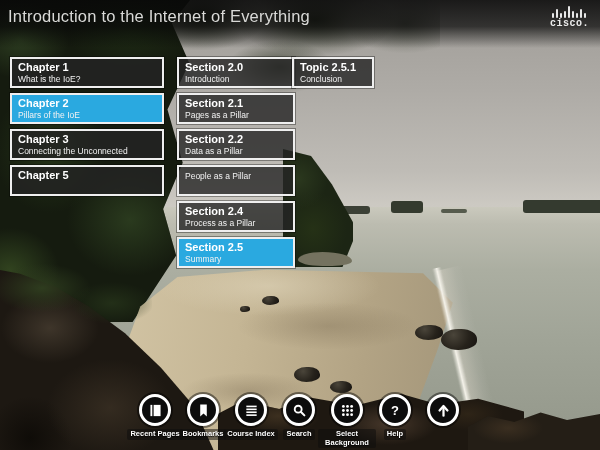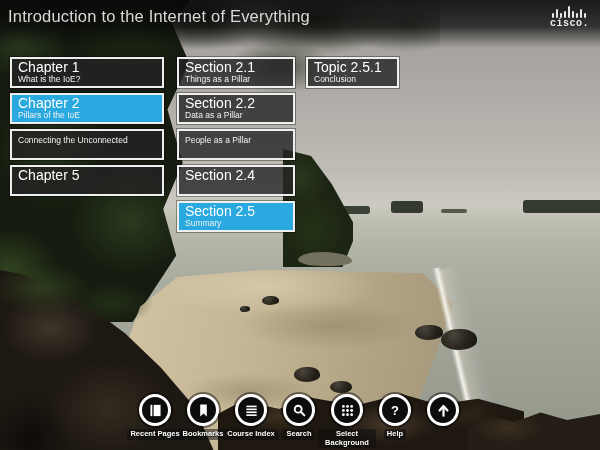--- a/index.html
+++ b/index.html
@@ -94,26 +94,26 @@
   .cisco-bars{display:flex;align-items:flex-end;gap:2px;height:12px;margin-bottom:1px;}
   .cisco-bars span{display:block;width:2px;background:#e8e8e8;border-radius:1px;}
   .cb1{height:5px;}.cb2{height:9px;}.cb3{height:5px;}.cb4{height:7px;}.cb5{height:12px;}
   .cb6{height:7px;}.cb7{height:5px;}.cb8{height:9px;}.cb9{height:5px;}
   .cisco-word{font-size:10px;font-weight:bold;color:#ececec;letter-spacing:0.5px;line-height:10px;font-family:Liberation Mono, monospace;}
 
   
   .col{position:absolute;top:57px;z-index:20;}
   .col-chapters{left:10px;width:154px;}
   .col-sections{left:177px;width:118px;}
-  .col-topics{left:306px;width:93px;}
+  .col-topics{left:292px;width:82px;}
   .menu-btn{box-sizing:border-box;height:31px;margin-bottom:5px;cursor:pointer;
        border:2px solid #efefef;background:rgba(36,36,36,0.8);
        box-shadow:0 0 0 1px rgba(0,0,0,0.35);
        color:#fff;padding:3px 6px 0 6px;overflow:hidden;}
-  .menu-btn .t{font-size:14px;font-weight:normal;line-height:11px;white-space:nowrap;}
+  .menu-btn .t{font-size:11px;font-weight:bold;line-height:11px;white-space:nowrap;}
   .menu-btn .s{font-size:8.5px;line-height:12px;color:#f2f2f2;white-space:nowrap;}
   .menu-btn.selected{background:var(--accent,#2aa9e0);}
 
   
   .toolbar{position:absolute;left:0;top:390px;width:600px;height:60px;z-index:25;}
   .tool{position:absolute;top:0;width:60px;display:flex;flex-direction:column;align-items:center;cursor:pointer;}
   .t1{left:125px;}.t2{left:173px;}.t3{left:221px;}.t4{left:269px;}.t5{left:317px;}.t6{left:365px;}.t7{left:413px;gap:36px;}
   .tool-circle{box-sizing:content-box;width:26px;height:26px;border-radius:50%;
        background:#0c0c0c;border:3px solid #fff;box-shadow:0 0 0 2px rgba(0,0,0,0.45);
        display:flex;align-items:center;justify-content:center;margin-top:4px;}
@@ -174,41 +174,47 @@
   <nav class="col col-chapters">
     <div class="menu-btn">
       <div class="t">Chapter 1</div>
       <div class="s">What is the IoE?</div>
     </div>
     <div class="menu-btn selected">
       <div class="t">Chapter 2</div>
       <div class="s">Pillars of the IoE</div>
     </div>
     <div class="menu-btn">
+      <div class="t">Chapter 3</div>
       <div class="s">Connecting the Unconnected</div>
     </div>
     <div class="menu-btn">
       <div class="t">Chapter 5</div>
     </div>
   </nav>
 
   <nav class="col col-sections">
     <div class="menu-btn">
+      <div class="t">Section 2.0</div>
+      <div class="s">Introduction</div>
+    </div>
+    <div class="menu-btn">
       <div class="t">Section 2.1</div>
-      <div class="s">Things as a Pillar</div>
+      <div class="s">Pages as a Pillar</div>
     </div>
     <div class="menu-btn">
       <div class="t">Section 2.2</div>
       <div class="s">Data as a Pillar</div>
     </div>
     <div class="menu-btn">
       <div class="s">People as a Pillar</div>
     </div>
     <div class="menu-btn">
       <div class="t">Section 2.4</div>
+      <div class="s">Process as a Pillar</div>
     </div>
     <div class="menu-btn selected">
       <div class="t">Section 2.5</div>
       <div class="s">Summary</div>
     </div>
   </nav>
 
   <nav class="col col-topics">
     <div class="menu-btn">
       <div class="t">Topic 2.5.1</div>

